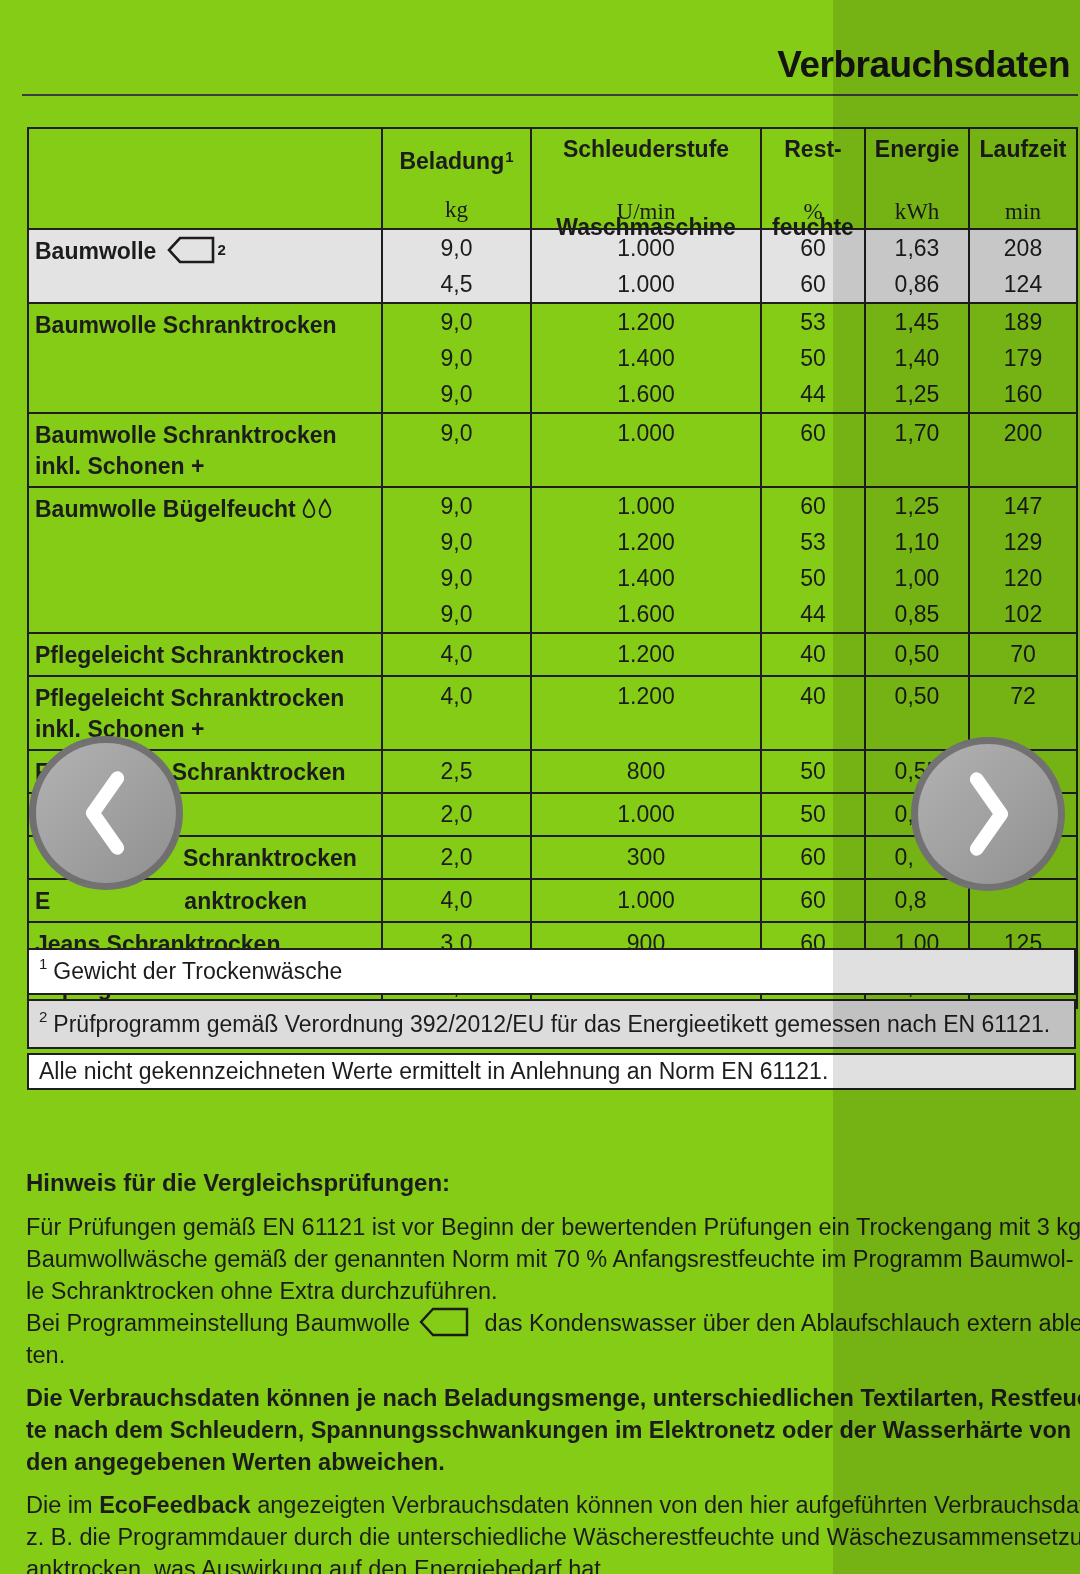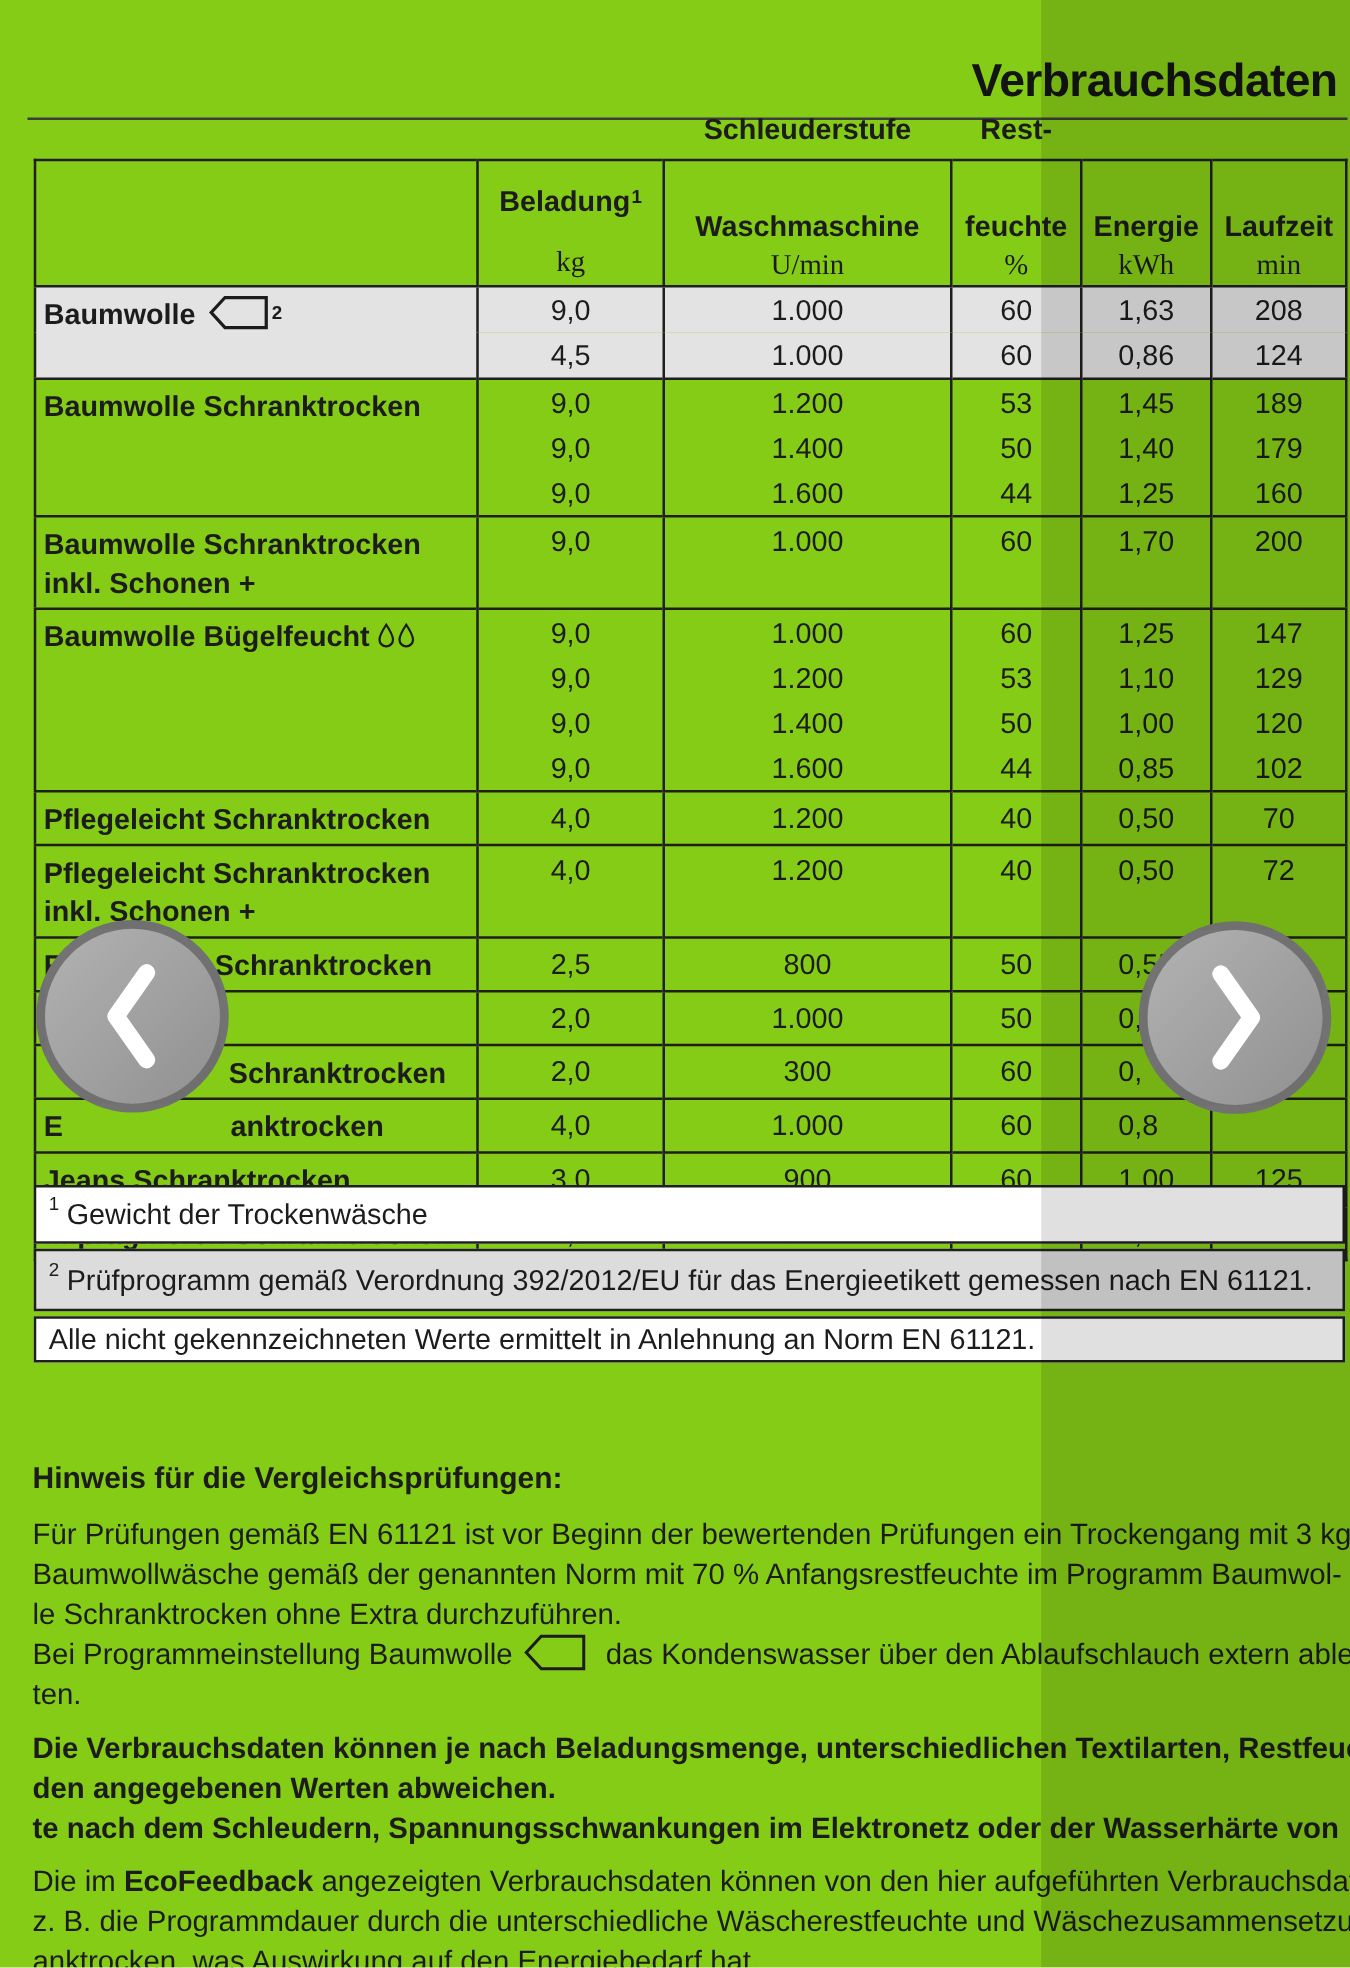--- a/index.html
+++ b/index.html
@@ -15,21 +15,21 @@
          letter-spacing:-0.5px;color:#141414;}
   .rule{position:absolute;left:22px;top:94px;width:1056px;height:2px;background:#3d3d3d;}
 
   
   .ctable{position:absolute;left:27px;top:127px;width:1049px;table-layout:fixed;
           border-collapse:collapse;border:2px solid #1f1f1f;font-size:23px;color:#1c1c1c;}
   .ctable th{font-weight:bold;padding:0;border-left:2px solid #1f1f1f;border-bottom:2px solid #1f1f1f;}
   .ctable th.lblh{border-left:none;}
   .hl{height:62px;display:flex;flex-direction:column;align-items:center;line-height:30px;}
   .hl.center{justify-content:center;}
-  .hl.top{justify-content:flex-end;padding-top:5px;gap:48px;}
+  .hl.top{justify-content:space-between;padding-top:5px;gap:48px;}
   .unit{height:32px;display:flex;align-items:center;justify-content:center;font-weight:normal;font-family:Liberation Serif, serif;}
   .hsup{font-size:15px;position:relative;top:-7px;margin-left:1px;}
 
   .ctable td{border-left:2px solid #1f1f1f;}
   .ctable td.lbl{border-left:none;}
   tr.gstart td{border-top:2px solid #1f1f1f;}
   .num{text-align:center;height:36px;vertical-align:middle;padding:0;}
   tr.tall .num{vertical-align:top;padding-top:6px;}
   .lbl{font-weight:bold;text-align:left;vertical-align:top;padding:6px 20px 4px 6px;line-height:31px;margin-left:38px;}
   tr.shaded td{background:#e3e3e3;}
@@ -289,22 +289,22 @@
           <div class="nline"><span>Für Prüfungen gemäß EN 61121 ist vor Beginn der bewertenden Prüfungen ein Trockengang mit 3 kg</span></div>
           <div class="nline"><span>Baumwollwäsche gemäß der genannten Norm mit 70 % Anfangsrestfeuchte im Programm </span><span class="it">Baumwol-</span></div>
           <div class="nline"><span class="it">le Schranktrocken</span><span> ohne Extra durchzuführen.</span></div>
           <div class="nline"><span>Bei Programmeinstellung </span><span class="it">Baumwolle</span><svg class="ntag" width="52" height="30" viewBox="0 0 52 30">
               <path d="M15 2 H49 V28 H15 L3 15 Z" fill="none" stroke="#1c1c1c" stroke-width="2.4"></path>
             </svg><span> das Kondenswasser über den Ablaufschlauch extern ablei-</span></div>
           <div class="nline"><span>ten.</span></div>
         </div>
         <div class="npara bold">
           <div class="nline"><span>Die Verbrauchsdaten können je nach Beladungsmenge, unterschiedlichen Textilarten, Restfeuch-</span></div>
+          <div class="nline"><span>te nach dem Schleudern, Spannungsschwankungen im Elektronetz oder der Wasserhärte von</span></div>
           <div class="nline"><span>den angegebenen Werten abweichen.</span></div>
-          <div class="nline"><span>te nach dem Schleudern, Spannungsschwankungen im Elektronetz oder der Wasserhärte von</span></div>
         </div>
         <div class="npara">
           <div class="nline"><span>Die im </span><span class="bd">EcoFeedback</span><span> angezeigten Verbrauchsdaten können von den hier aufgeführten Verbrauchsdaten</span></div>
           <div class="nline"><span>z. B. die Programmdauer durch die unterschiedliche Wäscherestfeuchte und Wäschezusammensetzung</span></div>
           <div class="nline"><span>anktrocken, was Auswirkung auf den Energiebedarf hat.</span></div>
         </div>
       </div>
   </div>
 
   <div class="band"></div>

